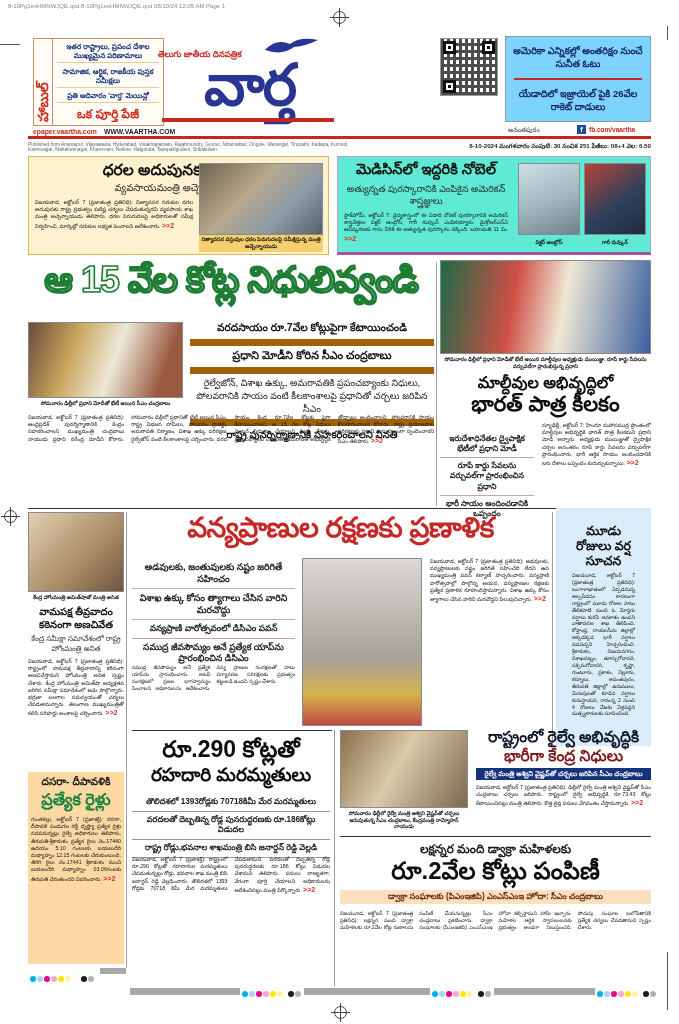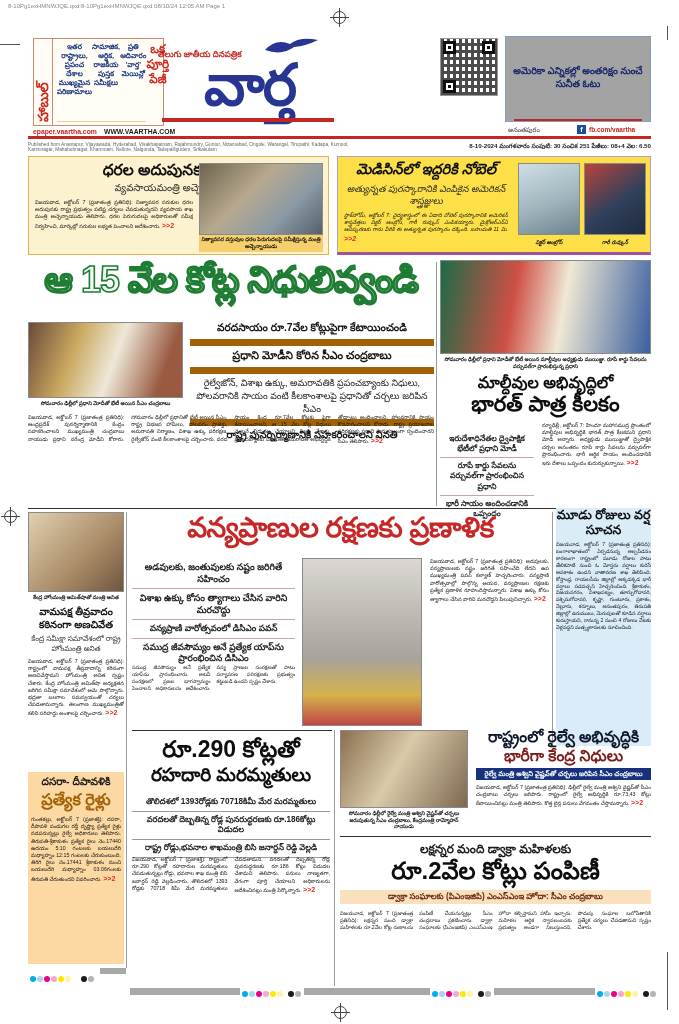--- a/index.html
+++ b/index.html
@@ -13,40 +13,40 @@
   .hrule{background:#333;height:1px;}
   .vrule{background:#9a9a9a;width:1px;}
   .body5{font-size:5.3px;line-height:1.36;color:#181818;text-align:justify;overflow:hidden;}
   .cap{font-size:5.3px;font-weight:bold;line-height:1.25;text-align:center;color:#101010;}
   .jump{color:#d92b1f;font-weight:bold;font-size:7px;white-space:nowrap;}
   .photo{border:1px solid #8a8a8a;box-sizing:border-box;}
   
   .promo{border:1px solid #d08a6a;box-sizing:border-box;display:flex;background:#fffdf6;}
   .promo-vert{writing-mode:vertical-rl;transform:rotate(180deg);color:#cf2a1d;font-weight:bold;
               font-size:14px;padding:3px 2px;border-left:1px solid #d08a6a;line-height:1;}
-  .promo-main{flex:1;display:flex;flex-direction:row;justify-content:space-between;padding:3px 4px;}
+  .promo-main{flex:1;display:flex;flex-direction:column;justify-content:space-between;padding:3px 4px;}
   .promo-line{font-size:7.2px;font-weight:bold;color:#17327e;text-align:center;line-height:1.25;
               border-bottom:1px solid #e4cfa0;padding-bottom:2px;}
   .promo-line.last{border-bottom:none;color:#cf2a1d;font-size:12px;padding-bottom:0;}
   .logo{color:#283593;font-weight:bold;letter-spacing:-2px;}
-  .flash{background:#a3a3a3;border:1px solid #7d9fc2;box-sizing:border-box;display:flex;flex-direction:column;}
+  .flash{background:#7dd3fc;border:1px solid #7d9fc2;box-sizing:border-box;display:flex;flex-direction:column;}
   .flash-cell{flex:1;display:flex;align-items:center;justify-content:center;text-align:center;
               font-weight:bold;color:#14246b;font-size:9.6px;line-height:1.35;padding:2px 6px;}
   .flash-div{height:2px;background:#c4271f;margin:0 8px;}
   .qr{background:#fff;border:1px solid #999;position:relative;overflow:hidden;}
   .qr-noise{position:absolute;inset:0;
      background:
       repeating-linear-gradient(90deg,#111 0 3px,transparent 3px 6px),
       repeating-linear-gradient(0deg,#111 0 3px,transparent 3px 7px);
      opacity:.75;}
   .qr-f{position:absolute;width:13px;height:13px;border:3px solid #111;background:#fff;box-sizing:border-box;}
   .qr-f::after{content:"";position:absolute;inset:2px;background:#111;}
   
   .box-prices{background:#fdf2cf;border:1px solid #e0b44e;box-sizing:border-box;}
-  .box-nobel{background:#fde047;border:1px solid #b9a0c9;border-bottom:3px solid #a0529e;box-sizing:border-box;font-style:italic;}
+  .box-nobel{background:#5eead4;border:1px solid #b9a0c9;border-bottom:3px solid #a0529e;box-sizing:border-box;}
   .box-trains{background:#fcd9a2;box-sizing:border-box;}
   .box-weather{background:#d9ecf8;box-sizing:border-box;}
   .capstrip{background:#f5d06d;}
   .deck-item{border-bottom:7px solid #a16207;padding:3px 2px;text-align:center;}
   .deck-item.nb{border-bottom:none;}
   .subline{border-bottom:1px solid #c9a4a4;padding:3px 1px;text-align:center;font-weight:bold;color:#222;line-height:1.3;}
   .headline-green{color:#1e7c33;font-weight:bold;}
   @supports (-webkit-text-stroke: 2px #1e7c33){
     .headline-green{color:#f2faf2;-webkit-text-stroke:1.6px #1e7c33;}
   }
@@ -108,20 +108,21 @@
   <div class="abs qr" style="left:440px;top:38px;width:56px;height:56px;">
     <div class="qr-noise"></div>
     <div class="qr-f" style="left:2px;top:2px;"></div>
     <div class="qr-f" style="right:2px;top:2px;"></div>
     <div class="qr-f" style="left:2px;bottom:2px;"></div>
   </div>
 
   <div class="abs flash" style="left:505px;top:36px;width:146px;height:86px;">
     <div class="flash-cell">అమెరికా ఎన్నికల్లో అంతరిక్షం నుంచే సునీత ఓటు</div>
     <div class="flash-div"></div>
+    <div class="flash-cell">యేడాదిలో ఇజ్రాయెల్ పైకి 26వేల రాకెట్ దాడులు</div>
   </div>
   <div class="abs" style="left:508px;top:126px;font-size:6.5px;color:#333;">అనంతపురం</div>
   <div class="abs" style="left:577px;top:125px;width:9px;height:9px;background:#1a4fa0;color:#fff;font-size:7.5px;font-weight:bold;text-align:center;line-height:9px;">f</div>
   <div class="abs b red" style="left:589px;top:126px;font-size:6.5px;">fb.com/vaartha</div>
 
   <div class="abs rule" style="left:28px;top:136px;width:623px;height:3px;"></div>
   <div class="abs" style="left:28px;top:142px;width:330px;font-size:4.8px;color:#666;">Published from Anantapur, Vijayawada, Hyderabad, Visakhapatnam, Rajahmundry, Guntur, Nizamabad, Ongole, Warangal, Tirupathi, Kadapa, Kurnool, Karimnagar, Mahabubnagar, Khammam, Nellore, Nalgonda, Tadepalligudem, Srikakulam</div>
   <div class="abs b" style="left:360px;top:142px;width:291px;font-size:6.2px;color:#222;text-align:right;">8-10-2024 మంగళవారం సంపుటి: 30 సంచిక 251 పేజీలు: 08+4 వెల: 6.50</div>
 
   <div class="abs box-prices" style="left:28px;top:156px;width:301px;height:99px;">
@@ -190,21 +191,21 @@
     <div class="abs b ctr" style="left:0;top:94px;width:96px;font-size:10px;line-height:1.25;color:#101010;">వామపక్ష తీవ్రవాదం కఠినంగా అణచివేత</div>
     <div class="abs ctr" style="left:0;top:122px;width:96px;font-size:7.4px;line-height:1.3;color:#333;">కేంద్ర సమీక్షా సమావేశంలో రాష్ట్ర హోంమంత్రి అనిత</div>
     <div class="abs body5" style="left:0;top:146px;width:96px;height:108px;">
       <span>విజయవాడ, అక్టోబర్ 7 (ప్రజాతంత్ర ప్రతినిధి): రాష్ట్రంలో వామపక్ష తీవ్రవాదాన్ని కఠినంగా అణచివేస్తామని హోంమంత్రి అనిత స్పష్టం చేశారు. కేంద్ర హోంమంత్రి అమిత్‌షా అధ్యక్షతన జరిగిన సమీక్షా సమావేశంలో ఆమె పాల్గొన్నారు. భద్రతా బలగాల సమన్వయంతో చర్యలు చేపడతామన్నారు. తెలంగాణ ముఖ్యమంత్రితో కలిసి సరిహద్దు అంశాలపై చర్చించారు.</span>
       <span class="jump">&gt;&gt;2</span>
     </div>
   </div>
 
   <div class="abs box-trains" style="left:28px;top:772px;width:96px;height:192px;padding:3px;box-sizing:border-box;">
     <div class="b ctr" style="font-size:10.5px;color:#1a1a1a;">దసరా- దీపావళికి</div>
-    <div class="b ctr" style="font-size:16px;color:#a16207;margin:1px 0 3px;">ప్రత్యేక రైళ్లు</div>
+    <div class="b ctr" style="font-size:16px;color:#15803d;margin:1px 0 3px;">ప్రత్యేక రైళ్లు</div>
     <div class="body5" style="height:140px;">
       <span>గుంతకల్లు, అక్టోబర్ 7 (ప్రజాశక్తి): దసరా, దీపావళి పండుగల రద్దీ దృష్ట్యా ప్రత్యేక రైళ్లు నడపనున్నట్లు రైల్వే అధికారులు తెలిపారు. తిరుపతి-శ్రీకాకుళం ప్రత్యేక రైలు నెం.17440 ఉదయం 5:10 గంటలకు బయలుదేరి మధ్యాహ్నం 12:15 గంటలకు చేరుకుంటుంది. తిరిగి రైలు నెం.17441 శ్రీకాకుళం నుంచి బయలుదేరి మధ్యాహ్నం 03.06గంలకు తిరుపతి చేరుతుందని వివరించారు.</span>
       <span class="jump">&gt;&gt;2</span>
     </div>
   </div>
   <div class="abs" style="left:30px;top:968px;white-space:nowrap;">
     <span class="dot d-c"></span><span class="dot d-lc"></span><span class="dot d-m"></span><span class="dot d-lm"></span><span class="dot d-y"></span><span class="dot d-ly"></span>
     <span class="dot d-k" style="margin-left:5px;"></span><span class="dot d-g"></span>
     <span style="display:inline-block;width:26px;height:6px;background:#a8a8a8;vertical-align:top;"></span>
   </div>
@@ -221,21 +222,21 @@
     </div>
     <div class="abs body5" style="left:0;top:152px;width:163px;height:62px;column-count:2;column-gap:6px;font-size:5.1px;">సముద్ర జీవసౌమ్యం అనే ప్రత్యేక యాప్‌ను ప్రారంభించారు. అటవీ సంరక్షణలో ప్రజల భాగస్వామ్యం పెంచాలని అధికారులను ఆదేశించారు. వన్య ప్రాణుల సంరక్షణతో పాటు పర్యావరణ పరిరక్షణకు ప్రభుత్వం కట్టుబడి ఉందని స్పష్టం చేశారు.</div>
     <div class="abs photo ph-pawan" style="left:170px;top:46px;width:120px;height:168px;"></div>
     <div class="abs body5" style="left:298px;top:46px;width:119px;height:168px;">
       <span>విజయవాడ, అక్టోబర్ 7 (ప్రజాతంత్ర ప్రతినిధి): అడవులకు, వన్యప్రాణులకు నష్టం జరిగితే సహించేది లేదని ఉప ముఖ్యమంత్రి పవన్ కల్యాణ్ హెచ్చరించారు. వన్యప్రాణి వారోత్సవాల్లో పాల్గొన్న ఆయన, వన్యప్రాణుల రక్షణకు ప్రత్యేక ప్రణాళిక రూపొందిస్తామన్నారు. విశాఖ ఉక్కు కోసం త్యాగాలు చేసిన వారిని మరచొద్దని పిలుపునిచ్చారు.</span>
       <span class="jump">&gt;&gt;2</span>
     </div>
   </div>
 
   <div class="abs vrule" style="left:552px;top:512px;height:234px;"></div>
-  <div class="abs box-weather" style="left:556px;top:508px;width:95px;height:238px;padding:0;box-sizing:border-box;">
+  <div class="abs box-weather" style="left:556px;top:508px;width:95px;height:238px;padding:16px;box-sizing:border-box;">
     <div class="b ctr" style="font-size:12.5px;line-height:1.2;color:#101010;margin-bottom:3px;">మూడు రోజులు వర్ష సూచన</div>
     <div class="body5" style="height:196px;font-size:5.1px;">విజయవాడ, అక్టోబర్ 7 (ప్రజాతంత్ర ప్రతినిధి): బంగాళాఖాతంలో ఏర్పడనున్న అల్పపీడనం కారణంగా రాష్ట్రంలో మూడు రోజుల పాటు తేలికపాటి నుంచి ఓ మోస్తరు వర్షాలు కురిసే అవకాశం ఉందని వాతావరణ శాఖ తెలిపింది. కోస్తాంధ్ర, రాయలసీమ జిల్లాల్లో అక్కడక్కడ భారీ వర్షాలు పడవచ్చని హెచ్చరించింది. శ్రీకాకుళం, విజయనగరం, విశాఖపట్నం, తూర్పుగోదావరి, పశ్చిమగోదావరి, కృష్ణా, గుంటూరు, ప్రకాశం, నెల్లూరు, కర్నూలు, అనంతపురం, తిరుపతి జిల్లాల్లో ఉరుములు, మెరుపులతో కూడిన వర్షాలు కురుస్తాయని, రానున్న 2 నుంచి 4 రోజులు వేటకు వెళ్లవద్దని మత్స్యకారులకు సూచించింది.</div>
   </div>
 
   <div class="abs hrule" style="left:132px;top:730px;width:200px;"></div>
   <div class="abs" style="left:132px;top:736px;width:198px;height:250px;">
     <div class="abs b ctr" style="left:0;top:0;width:198px;font-size:23px;color:#0e0e0e;">రూ.290 కోట్లతో</div>
     <div class="abs b ctr" style="left:0;top:28px;width:198px;font-size:18.5px;color:#0e0e0e;">రహదారి మరమ్మతులు</div>
     <div class="abs" style="left:0;top:58px;width:198px;">
       <div class="subline" style="font-size:8.2px;border-bottom:1px solid #999;">తొలిదశలో 1393రోడ్లకు 70718కిమీ మేర మరమ్మతులు</div>

